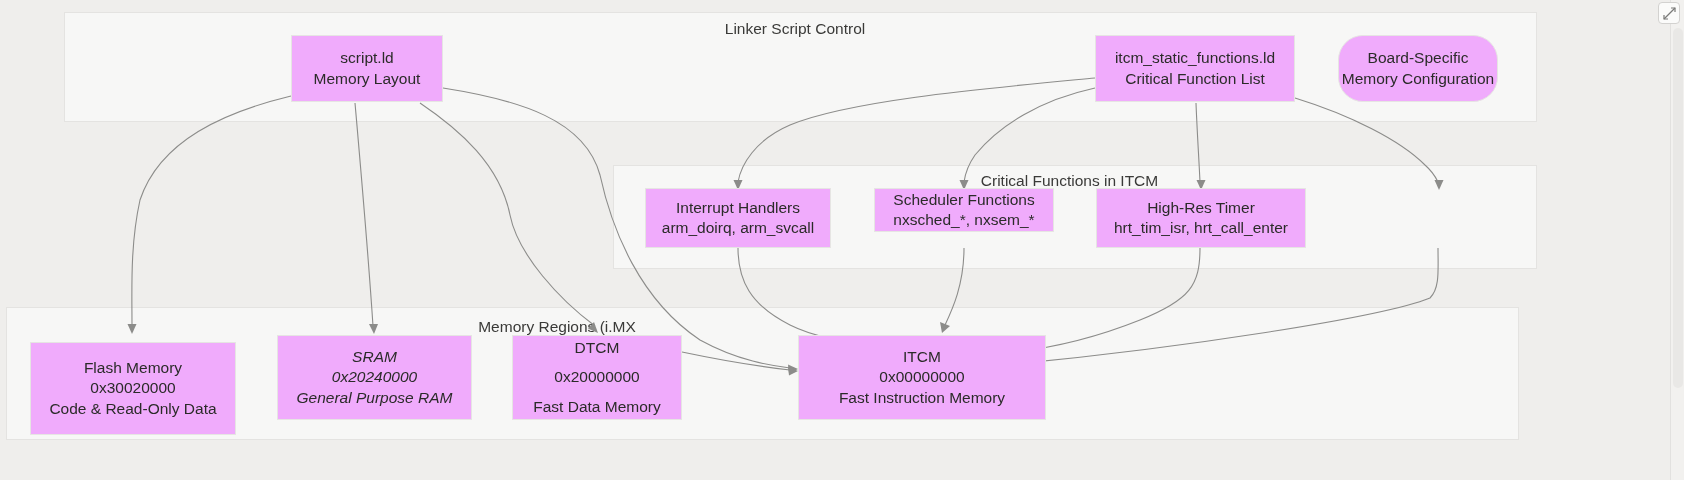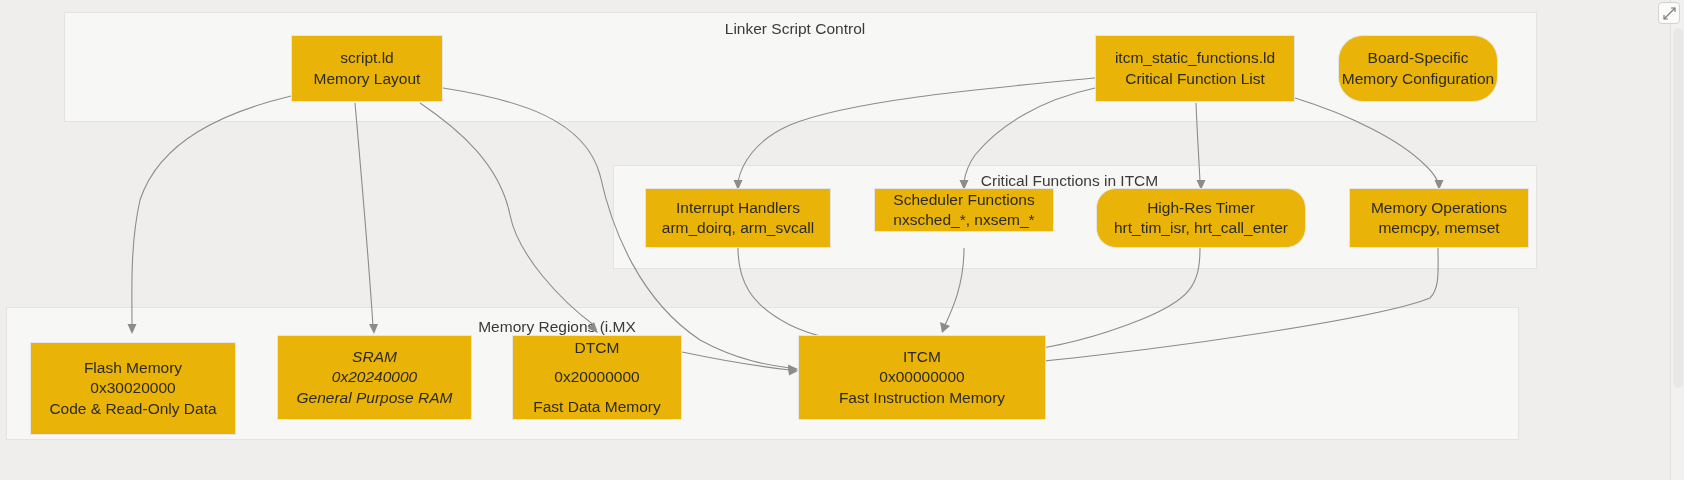--- a/index.html
+++ b/index.html
@@ -36,21 +36,21 @@
   #sg-linker   { left: 64px;  top: 12px;  width: 1473px; height: 110px; }
   #sg-critical { left: 613px; top: 165px; width: 924px;  height: 104px; }
   #sg-memory   { left: 6px;   top: 307px; width: 1513px; height: 133px; }
   #sg-memory .subgraph-title { top: 9px; left: 400px; right: auto; width: 300px; }
   #sg-critical .subgraph-title { top: 5px; }
   #sg-linker .subgraph-title { top: 6px; }
 
   
   .node {
     position: absolute;
-    background: #eab308;
+    background: #f0abfc;
     border: 1px solid #e6e5e3;
     display: flex;
     flex-direction: column;
     align-items: center;
     justify-content: center;
     text-align: center;
     color: #2b2b29;
     font-size: 15.5px;
     line-height: 20.5px;
     z-index: 5;
@@ -58,21 +58,21 @@
   .node .line { display: block; white-space: nowrap; }
 
   
   #n-script  { left: 291px;  top: 35px;  width: 152px; height: 67px; }
   #n-itcmld  { left: 1095px; top: 35px;  width: 200px; height: 67px; }
   #n-board   { left: 1338px; top: 35px;  width: 160px; height: 67px; border-radius: 25px; }
 
   
   #n-irq     { left: 645px;  top: 188px; width: 186px; height: 60px; }
   #n-sched   { left: 874px;  top: 188px; width: 180px; height: 44px; }
-  #n-hrt     { left: 1096px; top: 188px; width: 210px; height: 60px; border-radius: 20px; }
+  #n-hrt     { left: 1096px; top: 188px; width: 210px; height: 60px; }
   #n-memop   { left: 1349px; top: 188px; width: 180px; height: 60px; }
 
   
   #n-flash   { left: 30px;  top: 342px; width: 206px; height: 93px; }
   #n-sram    { left: 277px; top: 335px; width: 195px; height: 85px; font-style: italic; }
   #n-dtcm    { left: 512px; top: 335px; width: 170px; height: 85px; gap: 9px; }
   #n-itcm    { left: 798px; top: 335px; width: 248px; height: 85px; }
 
   
   #edges {
@@ -221,24 +221,20 @@
   <div class="node" id="n-sched">
     <span class="line">Scheduler Functions</span>
     <span class="line">nxsched_*, nxsem_*</span>
   </div>
 
   <div class="node" id="n-hrt">
     <span class="line">High-Res Timer</span>
     <span class="line">hrt_tim_isr, hrt_call_enter</span>
   </div>
 
-  <div class="node" id="n-memop">
-    <span class="line">Memory Operations</span>
-    <span class="line">memcpy, memset</span>
-  </div>
 
   <div class="node" id="n-flash">
     <span class="line">Flash Memory</span>
     <span class="line">0x30020000</span>
     <span class="line">Code &amp; Read-Only Data</span>
   </div>
 
   <div class="node" id="n-sram">
     <span class="line">SRAM</span>
     <span class="line">0x20240000</span>

